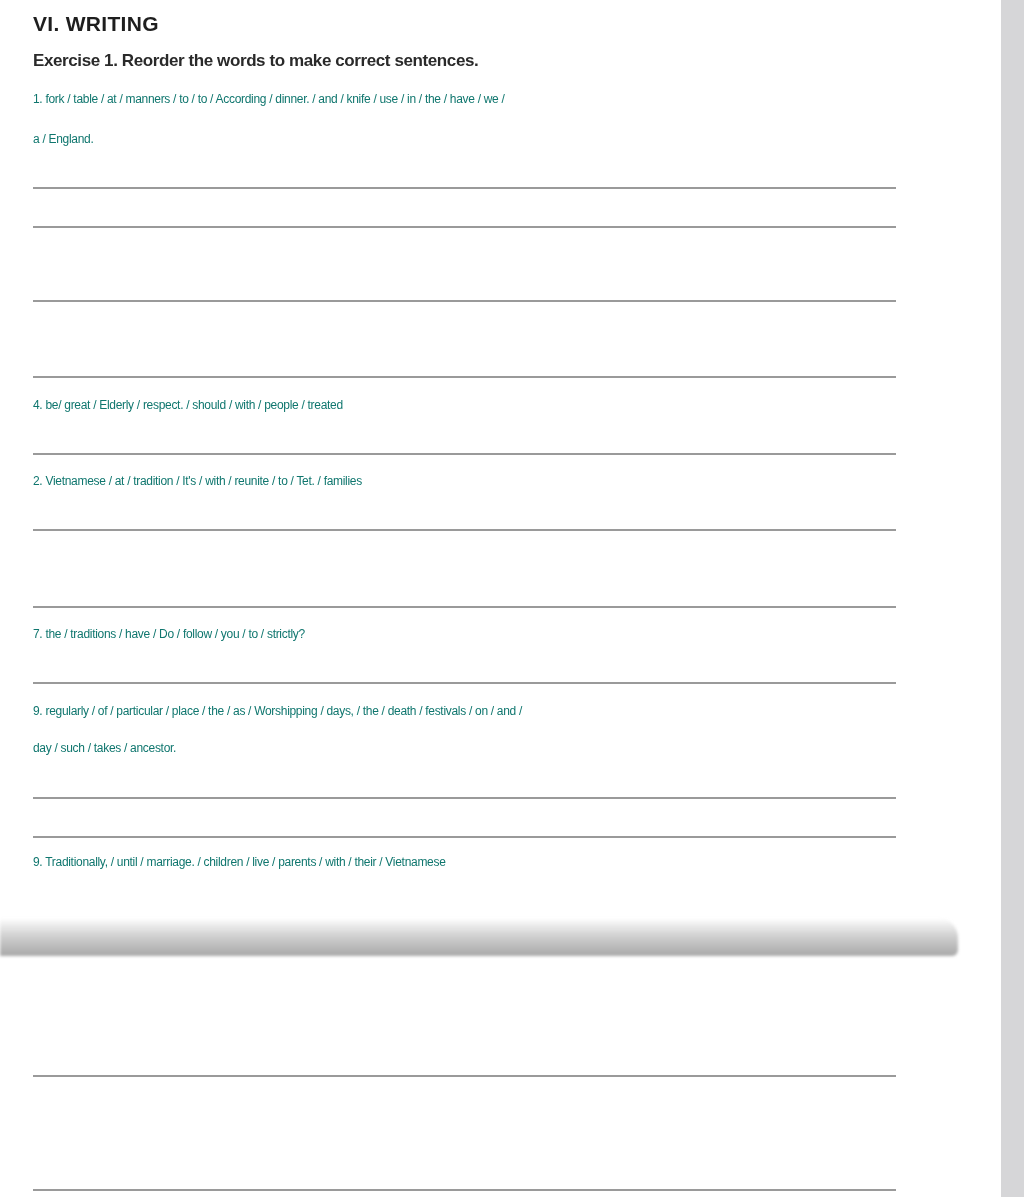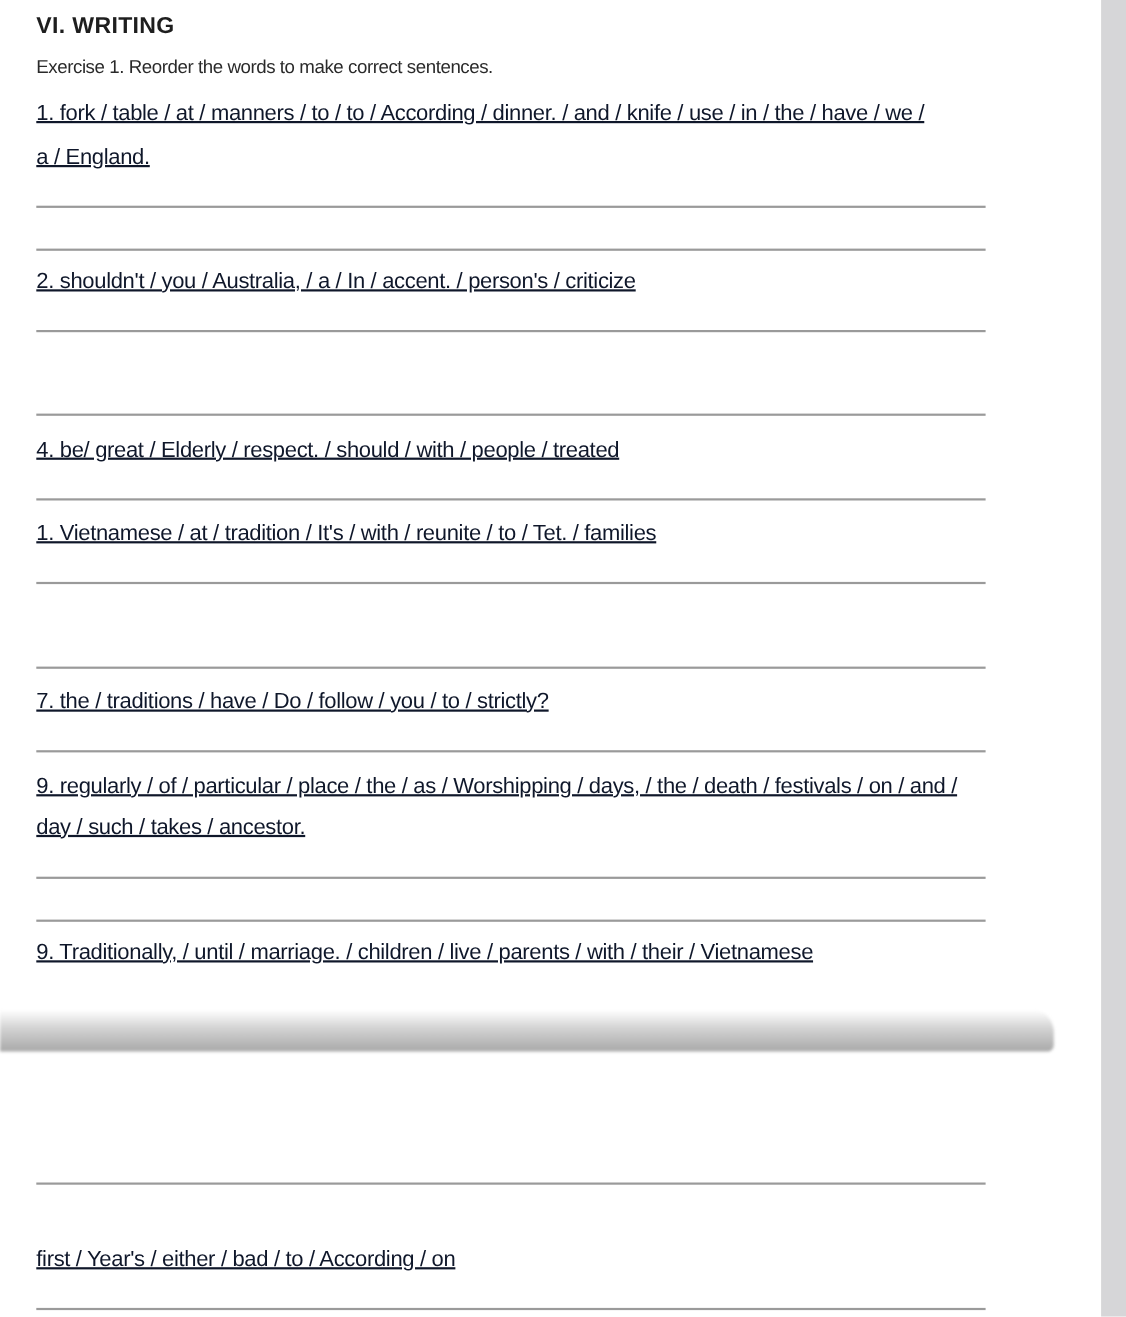--- a/index.html
+++ b/index.html
@@ -13,25 +13,25 @@
     position: absolute; left: 1001px; top: 0; width: 23px; height: 1197px;
     background: #d6d6d8;
   }
   .page { position: absolute; left: 0; top: 0; width: 1001px; height: 996px; }
   .section-title {
     position: absolute; left: 33px; top: 12px;
     font-size: 21px; font-weight: bold; color: #1e1e1e; letter-spacing: 0.3px;
   }
   .exercise-title {
     position: absolute; left: 33px; top: 51px;
-    font-size: 17px; font-weight: normal; color: #2a2a2a; letter-spacing: -0.4px;
+    font-size: 17px; font-weight: bold; color: #2a2a2a; letter-spacing: -0.4px;
   }
   .q {
-    position: absolute; left: 33px; font-size: 20px; color: #0f172a;
-    letter-spacing: -0.3px; white-space: nowrap; text-decoration: underline;
+    position: absolute; left: 33px; font-size: 12px; color: #0f766e;
+    letter-spacing: -0.3px; white-space: nowrap;
   }
   .line {
     position: absolute; left: 33px; width: 863px; height: 2px;
     background: #9a9a9a;
   }
   .page-break {
     position: absolute; left: 0; top: 918px; width: 958px; height: 38px;
     background: linear-gradient(to bottom, rgba(255,255,255,0) 0%, #d2d2d2 45%, #a8a8a8 100%);
     border-top-right-radius: 20px; border-bottom-right-radius: 6px;
     filter: blur(1.5px);
@@ -42,44 +42,42 @@
 
 <div class="page">
   <div class="section-title">VI. WRITING</div>
   <div class="exercise-title">Exercise 1. Reorder the words to make correct sentences.</div>
 
   <div class="q" style="top:92px">1. fork / table / at / manners / to / to / According / dinner. / and / knife / use / in / the / have / we /</div>
   <div class="q" style="top:132px">a / England.</div>
   <div class="line" style="top:187px"></div>
   <div class="line" style="top:226px"></div>
 
-  <div class="q" style="top:245px">2. shouldn't / you / Australia, / a / In / accent. / person's / criticize</div>
   <div class="line" style="top:300px"></div>
 
   <div class="line" style="top:376px"></div>
 
   <div class="q" style="top:398px">4. be/ great / Elderly / respect. / should / with / people / treated</div>
   <div class="line" style="top:453px"></div>
 
-  <div class="q" style="top:474px">1. Vietnamese / at / tradition / It's / with / reunite / to / Tet. / families</div>
+  <div class="q" style="top:474px">2. Vietnamese / at / tradition / It's / with / reunite / to / Tet. / families</div>
   <div class="line" style="top:529px"></div>
 
   <div class="line" style="top:606px"></div>
 
   <div class="q" style="top:627px">7. the / traditions / have / Do / follow / you / to / strictly?</div>
   <div class="line" style="top:682px"></div>
 
   <div class="q" style="top:704px">9. regularly / of / particular / place / the / as / Worshipping / days, / the / death / festivals / on / and /</div>
   <div class="q" style="top:741px">day / such / takes / ancestor.</div>
   <div class="line" style="top:797px"></div>
   <div class="line" style="top:836px"></div>
 
   <div class="q" style="top:855px">9. Traditionally, / until / marriage. / children / live / parents / with / their / Vietnamese</div>
 
   <div class="page-break"></div>
 
   <div class="line" style="top:1075px"></div>
 
-  <div class="q" style="top:1134px">first / Year's / either / bad / to / According / on</div>
   <div class="line" style="top:1189px"></div>
 </div>
 
 <div class="scrollbar"></div>
 
 </body></html>

